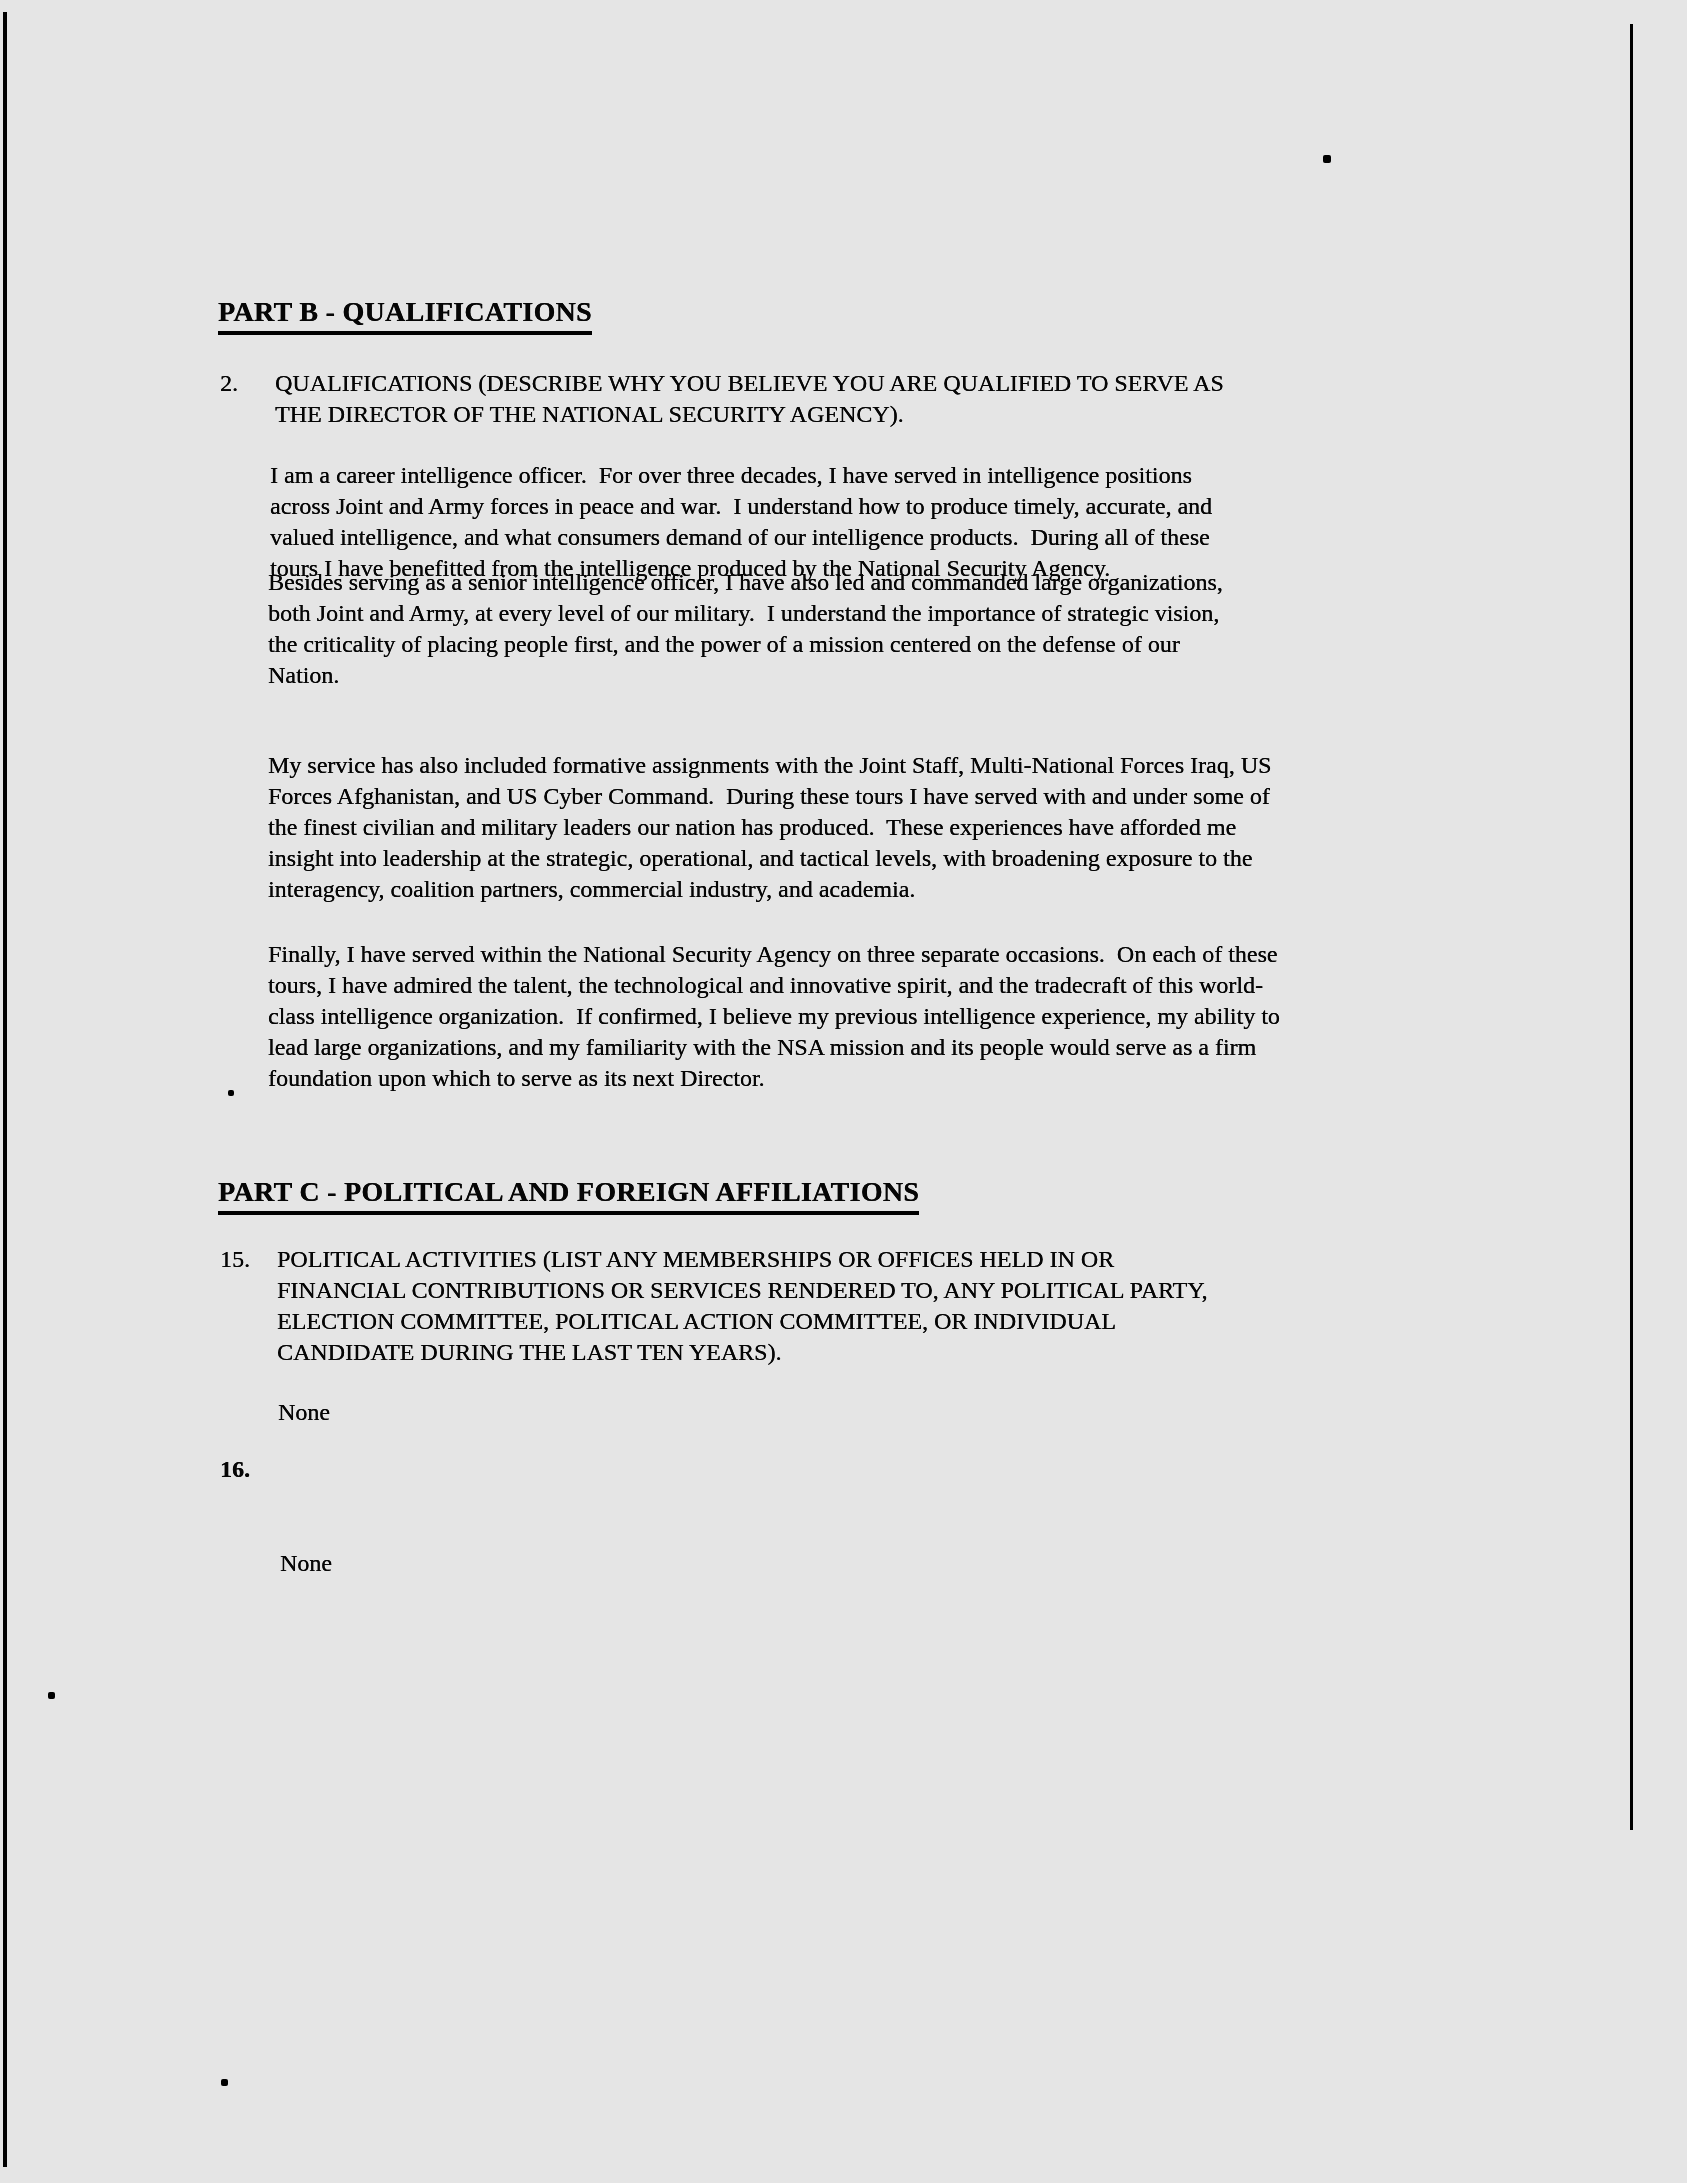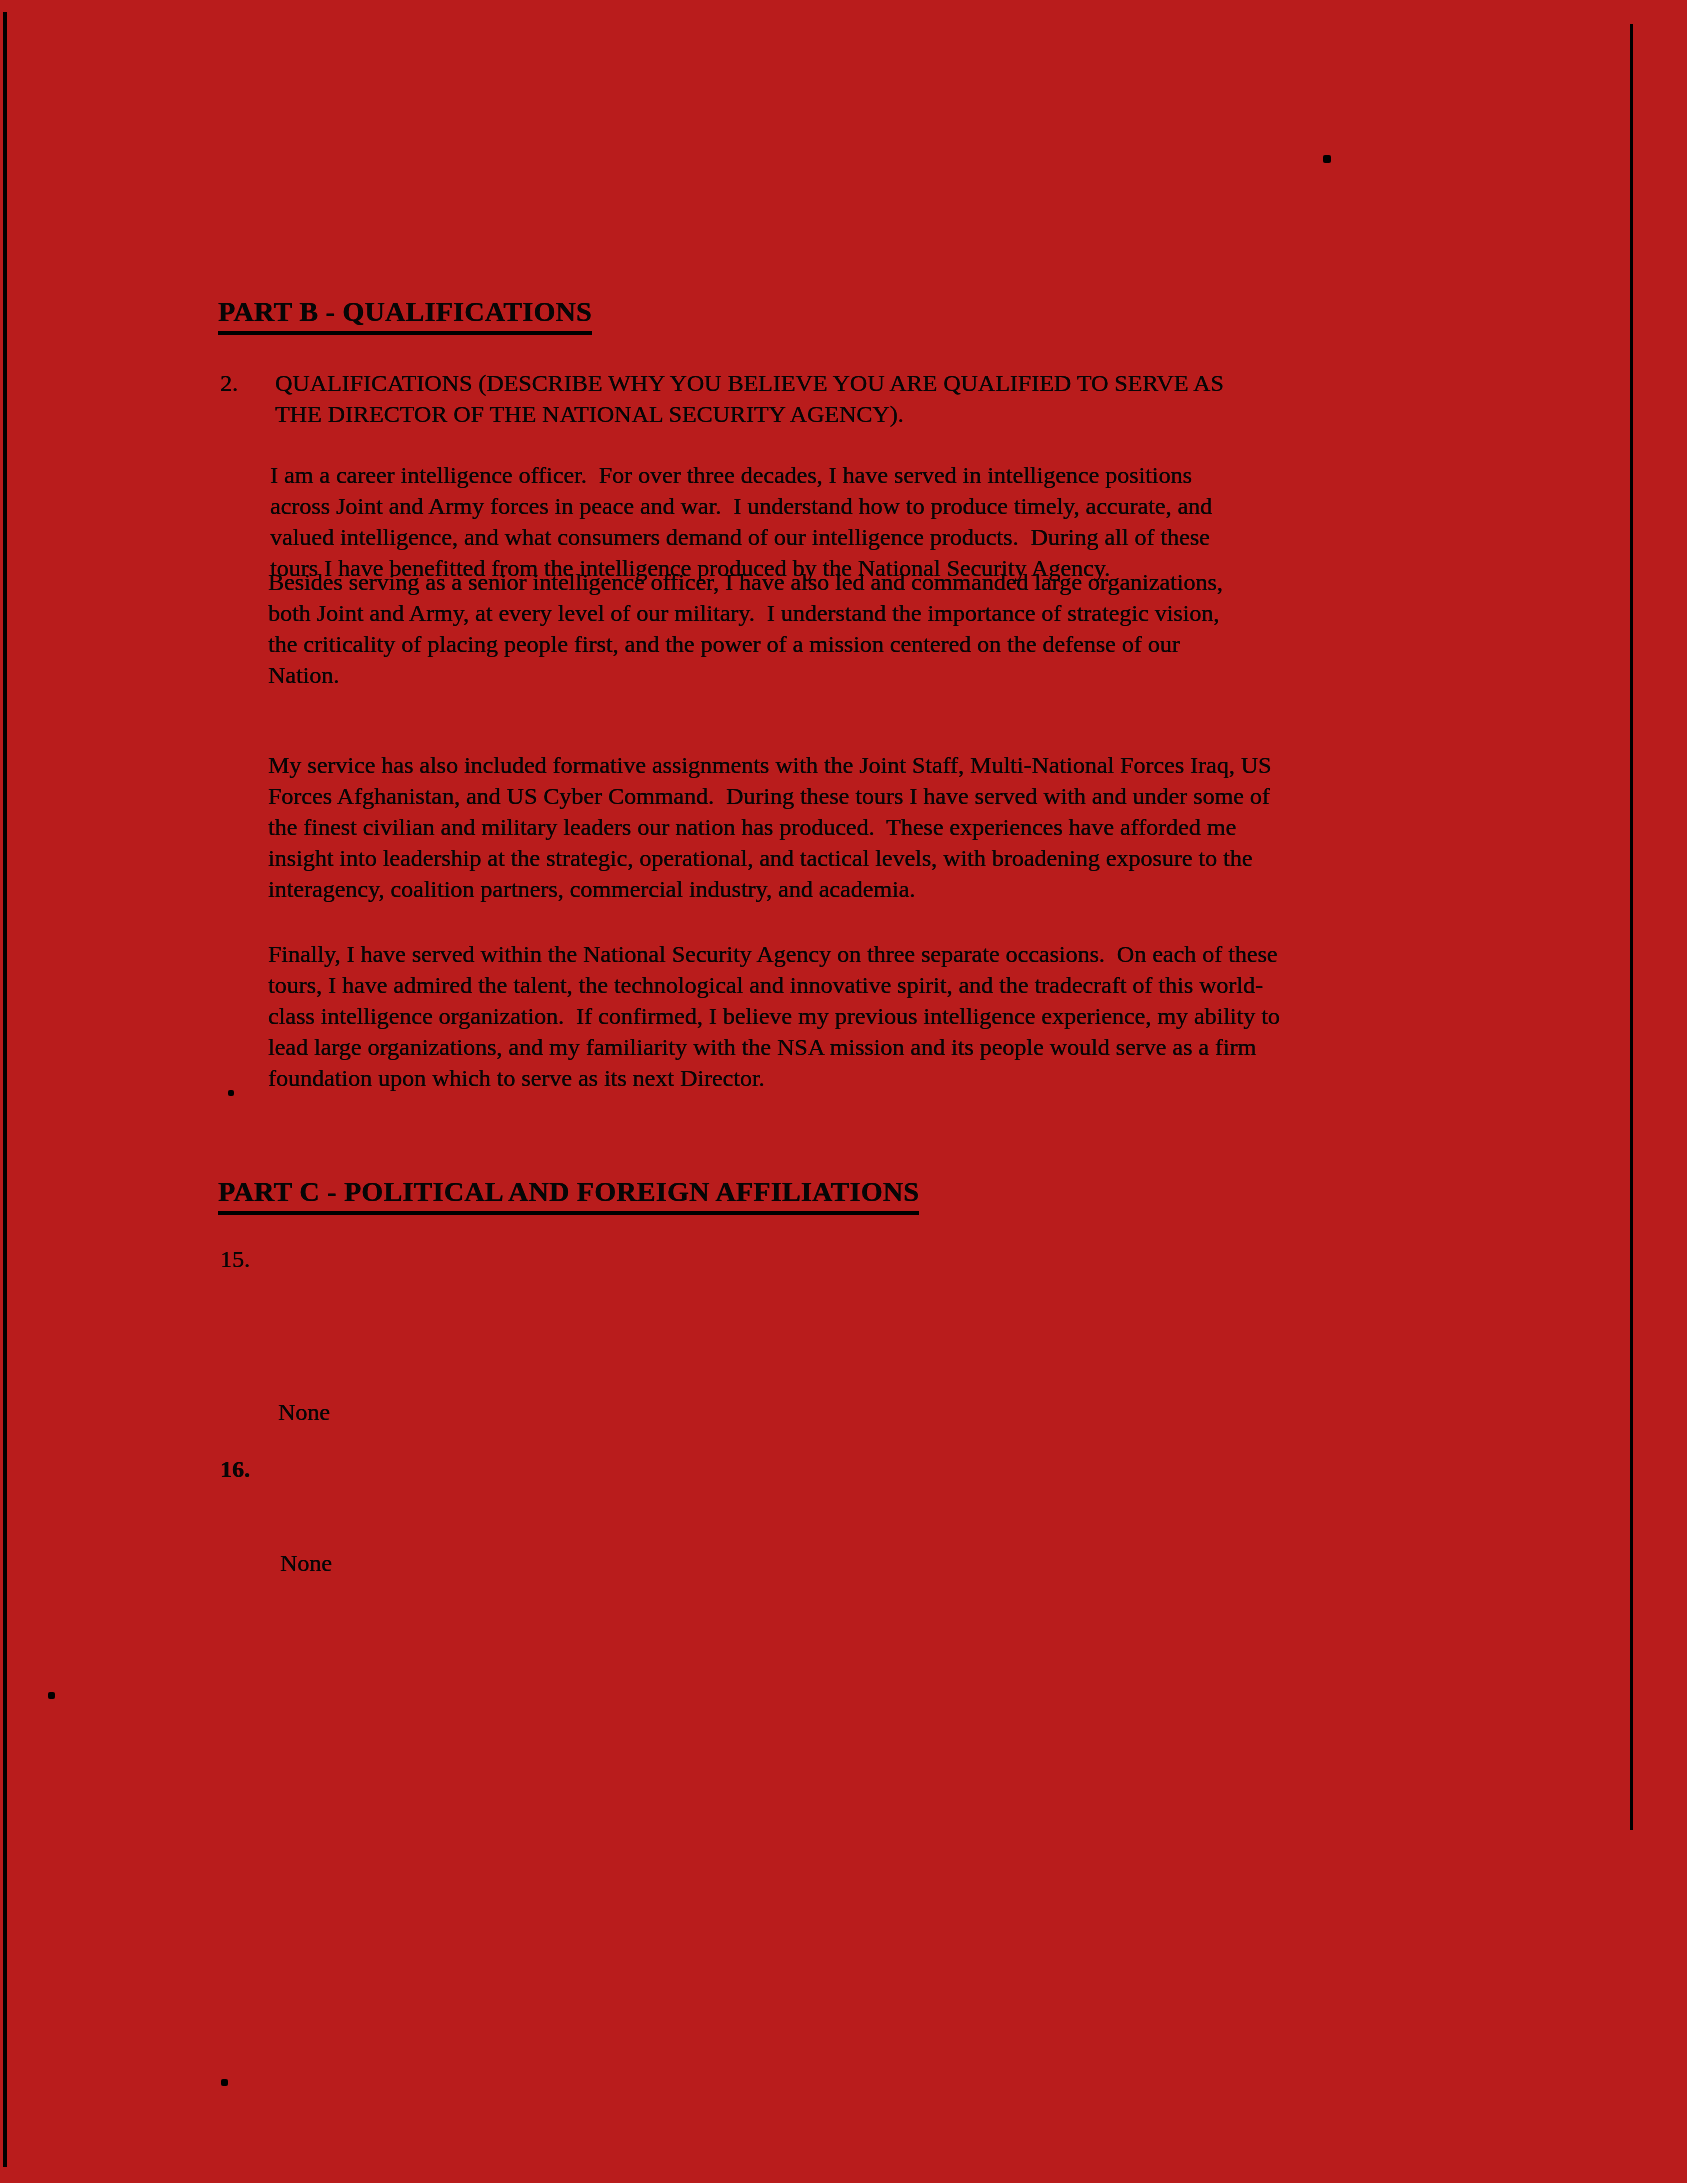--- a/index.html
+++ b/index.html
@@ -4,21 +4,21 @@
 <style>
   html, body {
     margin: 0;
     padding: 0;
     background: #ffffff;
   }
   .page {
     position: relative;
     width: 1687px;
     height: 2183px;
-    background: #b91c1c;
+    background: #e5e5e5;
     overflow: hidden;
     font-family: "Liberation Serif", "DejaVu Serif", serif;
     color: #060606;
   }
   .abs { position: absolute; }
   .part-heading {
     font-size: 28px;
     font-weight: bold;
     letter-spacing: 0.3px;
     white-space: pre;
@@ -78,19 +78,23 @@
 tours, I have admired the talent, the technological and innovative spirit, and the tradecraft of this world-
 class intelligence organization.  If confirmed, I believe my previous intelligence experience, my ability to
 lead large organizations, and my familiarity with the NSA mission and its people would serve as a firm
 foundation upon which to serve as its next Director.</div>
 
   <div class="abs" style="left:218px; top:1176px;">
     <span class="part-heading">PART C - POLITICAL AND FOREIGN AFFILIATIONS</span>
   </div>
 
   <div class="abs q-number" style="left:220px; top:1244px;font-family:Liberation Serif, serif;">15.</div>
+  <div class="abs q-text" style="left:277px; top:1244px;">POLITICAL ACTIVITIES (LIST ANY MEMBERSHIPS OR OFFICES HELD IN OR
+FINANCIAL CONTRIBUTIONS OR SERVICES RENDERED TO, ANY POLITICAL PARTY,
+ELECTION COMMITTEE, POLITICAL ACTION COMMITTEE, OR INDIVIDUAL
+CANDIDATE DURING THE LAST TEN YEARS).</div>
   <div class="abs answer" style="left:278px; top:1397px;">None</div>
 
   <div class="abs q-number" style="left:220px; top:1454px;font-weight:bold;">16.</div>
   <div class="abs answer" style="left:280px; top:1548px;">None</div>
 
 </div>
 
 
 </body></html>

